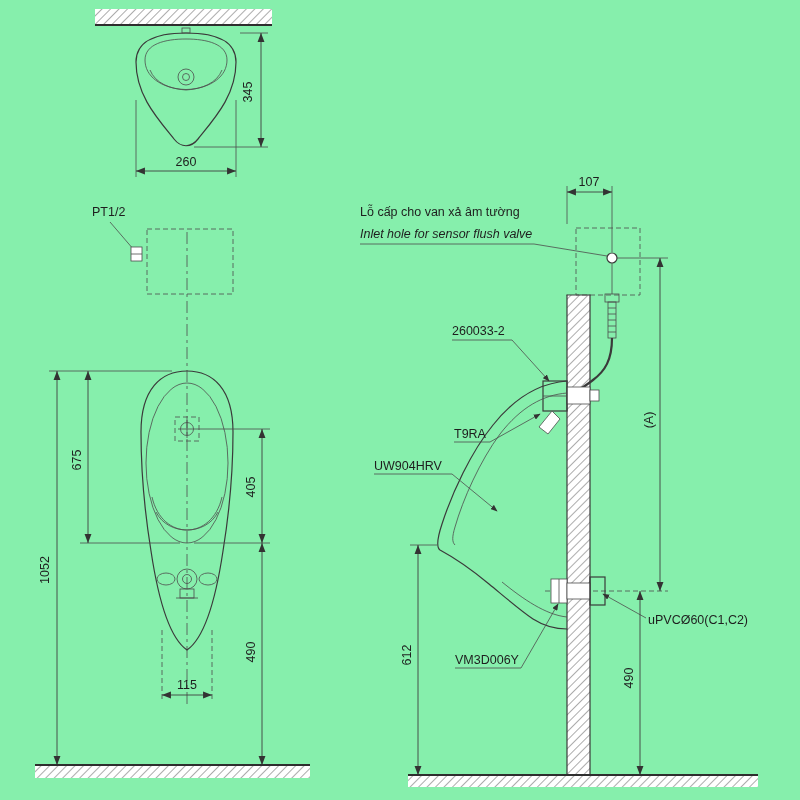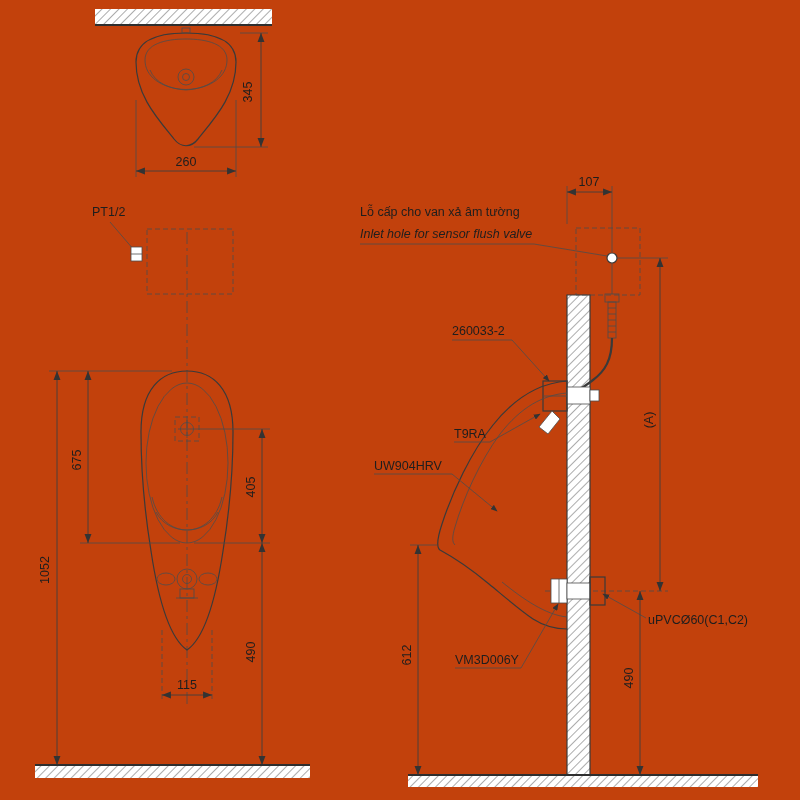--- a/index.html
+++ b/index.html
@@ -1,16 +1,16 @@
 <!DOCTYPE html>
 <html><head>
 <meta charset="utf-8">
 <style>
   html,body{margin:0;padding:0;background:#ffffff;}
-  .sheet{width:800px;height:800px;position:relative;background:#c2410c;overflow:hidden;}
+  .sheet{width:800px;height:800px;position:relative;background:#86efac;overflow:hidden;}
   svg{display:block;}
   svg text{font-family:"Liberation Sans",sans-serif;font-size:12.5px;fill:#1e1e1e;}
   .it{font-style:italic;}
   .mid{text-anchor:middle;}
   .ln{stroke:#3a3a3a;stroke-width:1.2;fill:none;stroke-linecap:round;}
   .heavy{stroke:#2e2e2e;stroke-width:1.8;fill:none;}
   .thin{stroke:#4c4c4c;stroke-width:0.8;fill:none;}
   .dim{stroke:#3f3f3f;stroke-width:0.9;fill:none;}
   .dash{stroke-dasharray:5 3;}
   .cl{stroke-dasharray:12 4 3 4;}

